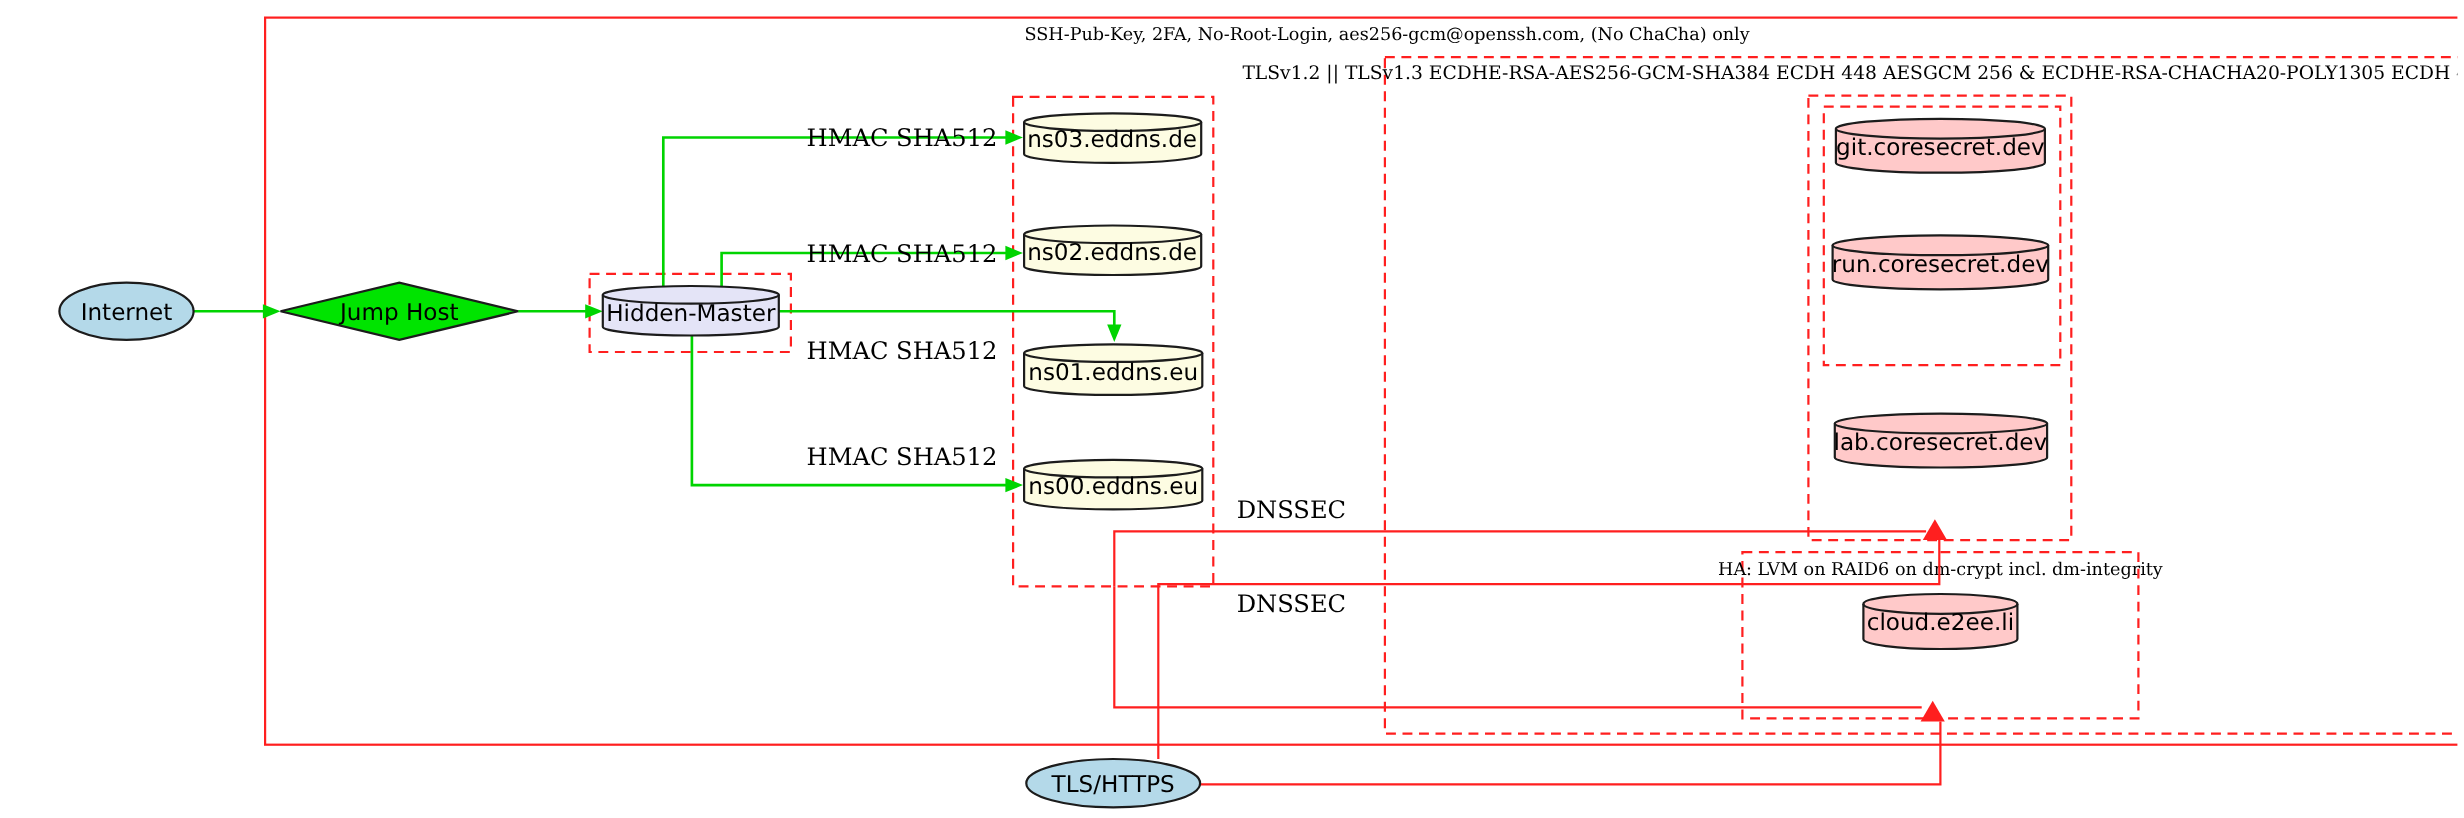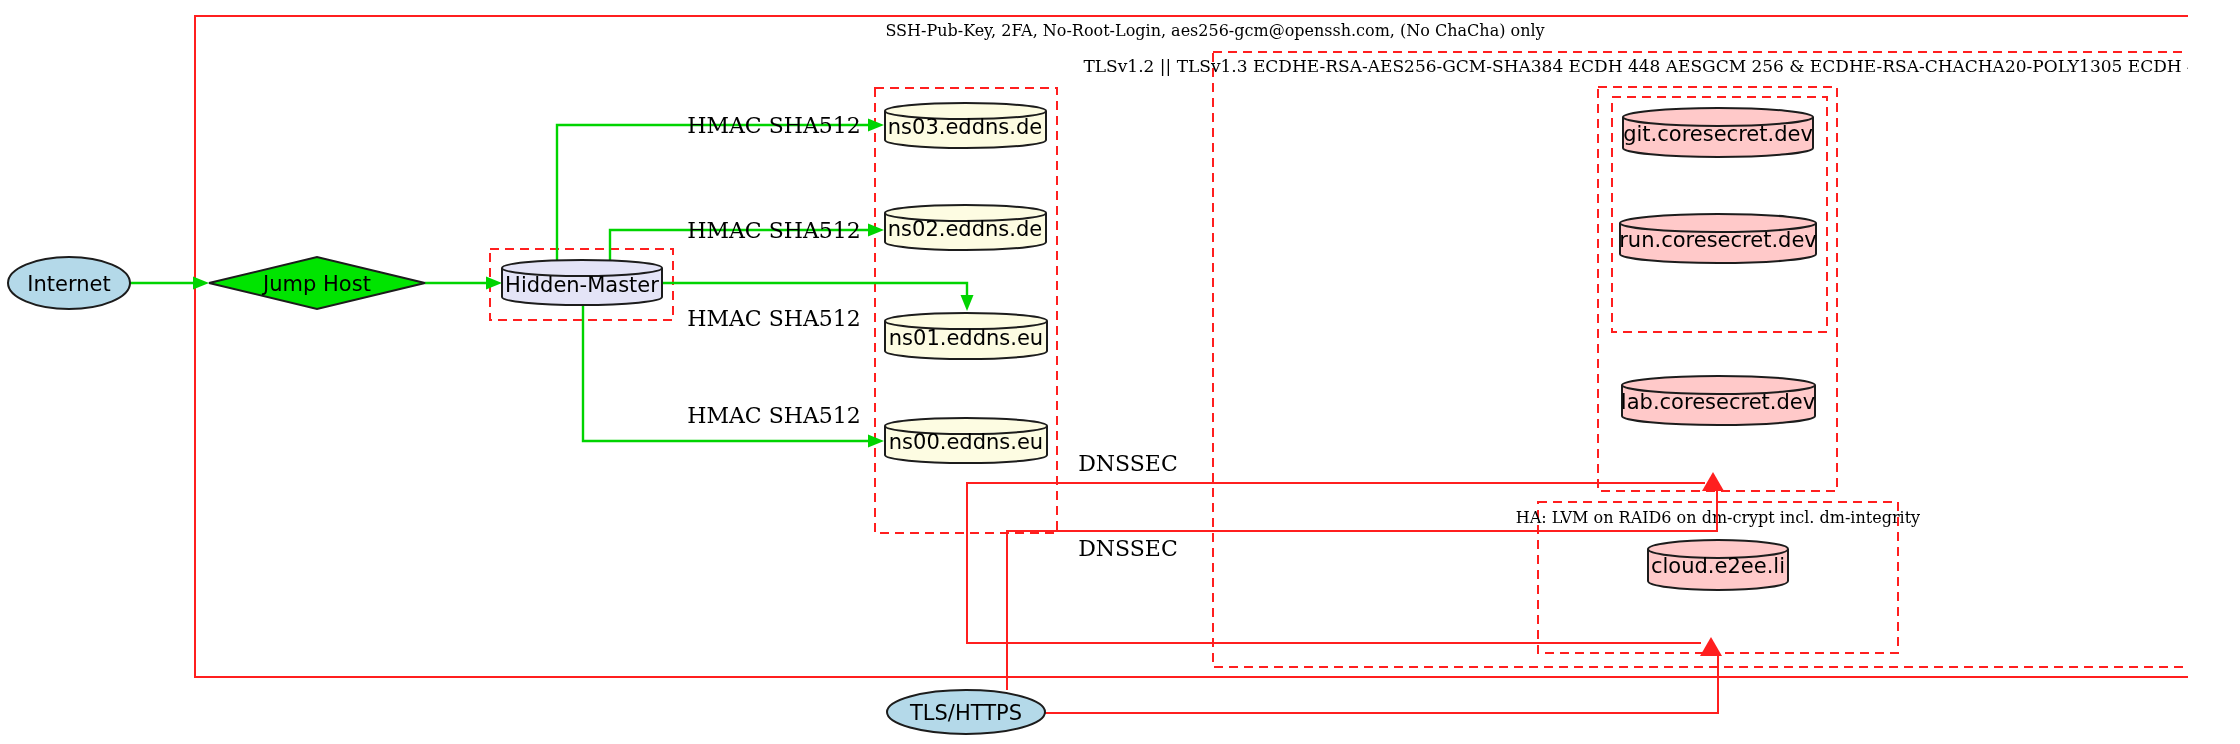--- a/index.html
+++ b/index.html
@@ -1,16 +1,16 @@
 <!DOCTYPE html>
 <html><head>
 <meta charset="utf-8">
 <style>
   html,body{margin:0;padding:0;background:#ffffff;}
-  .canvas{position:relative;width:2188px;height:744px;overflow:hidden;}
+  .canvas{position:relative;width:2188px;height:744px;overflow:hidden;margin-left:46px;}
   svg{display:block;}
   .cluster{fill:none;stroke-width:2px;}
   .dashed{stroke-dasharray:9 6;}
   .edge{fill:none;stroke-width:2.4px;}
   .redge{fill:none;stroke-width:2px;}
   .shape{stroke:#1c1c1c;stroke-width:2px;}
   .lid{fill:none;stroke:#1c1c1c;stroke-width:2px;}
   .nlabel{font:21px "DejaVu Sans","Liberation Sans",sans-serif;fill:#000000;text-anchor:middle;}
   .elabel{font:22px "DejaVu Serif","Liberation Serif",serif;fill:#000000;text-anchor:middle;}
   .clabel{font:16px "DejaVu Serif","Liberation Serif",serif;fill:#000000;text-anchor:middle;}

